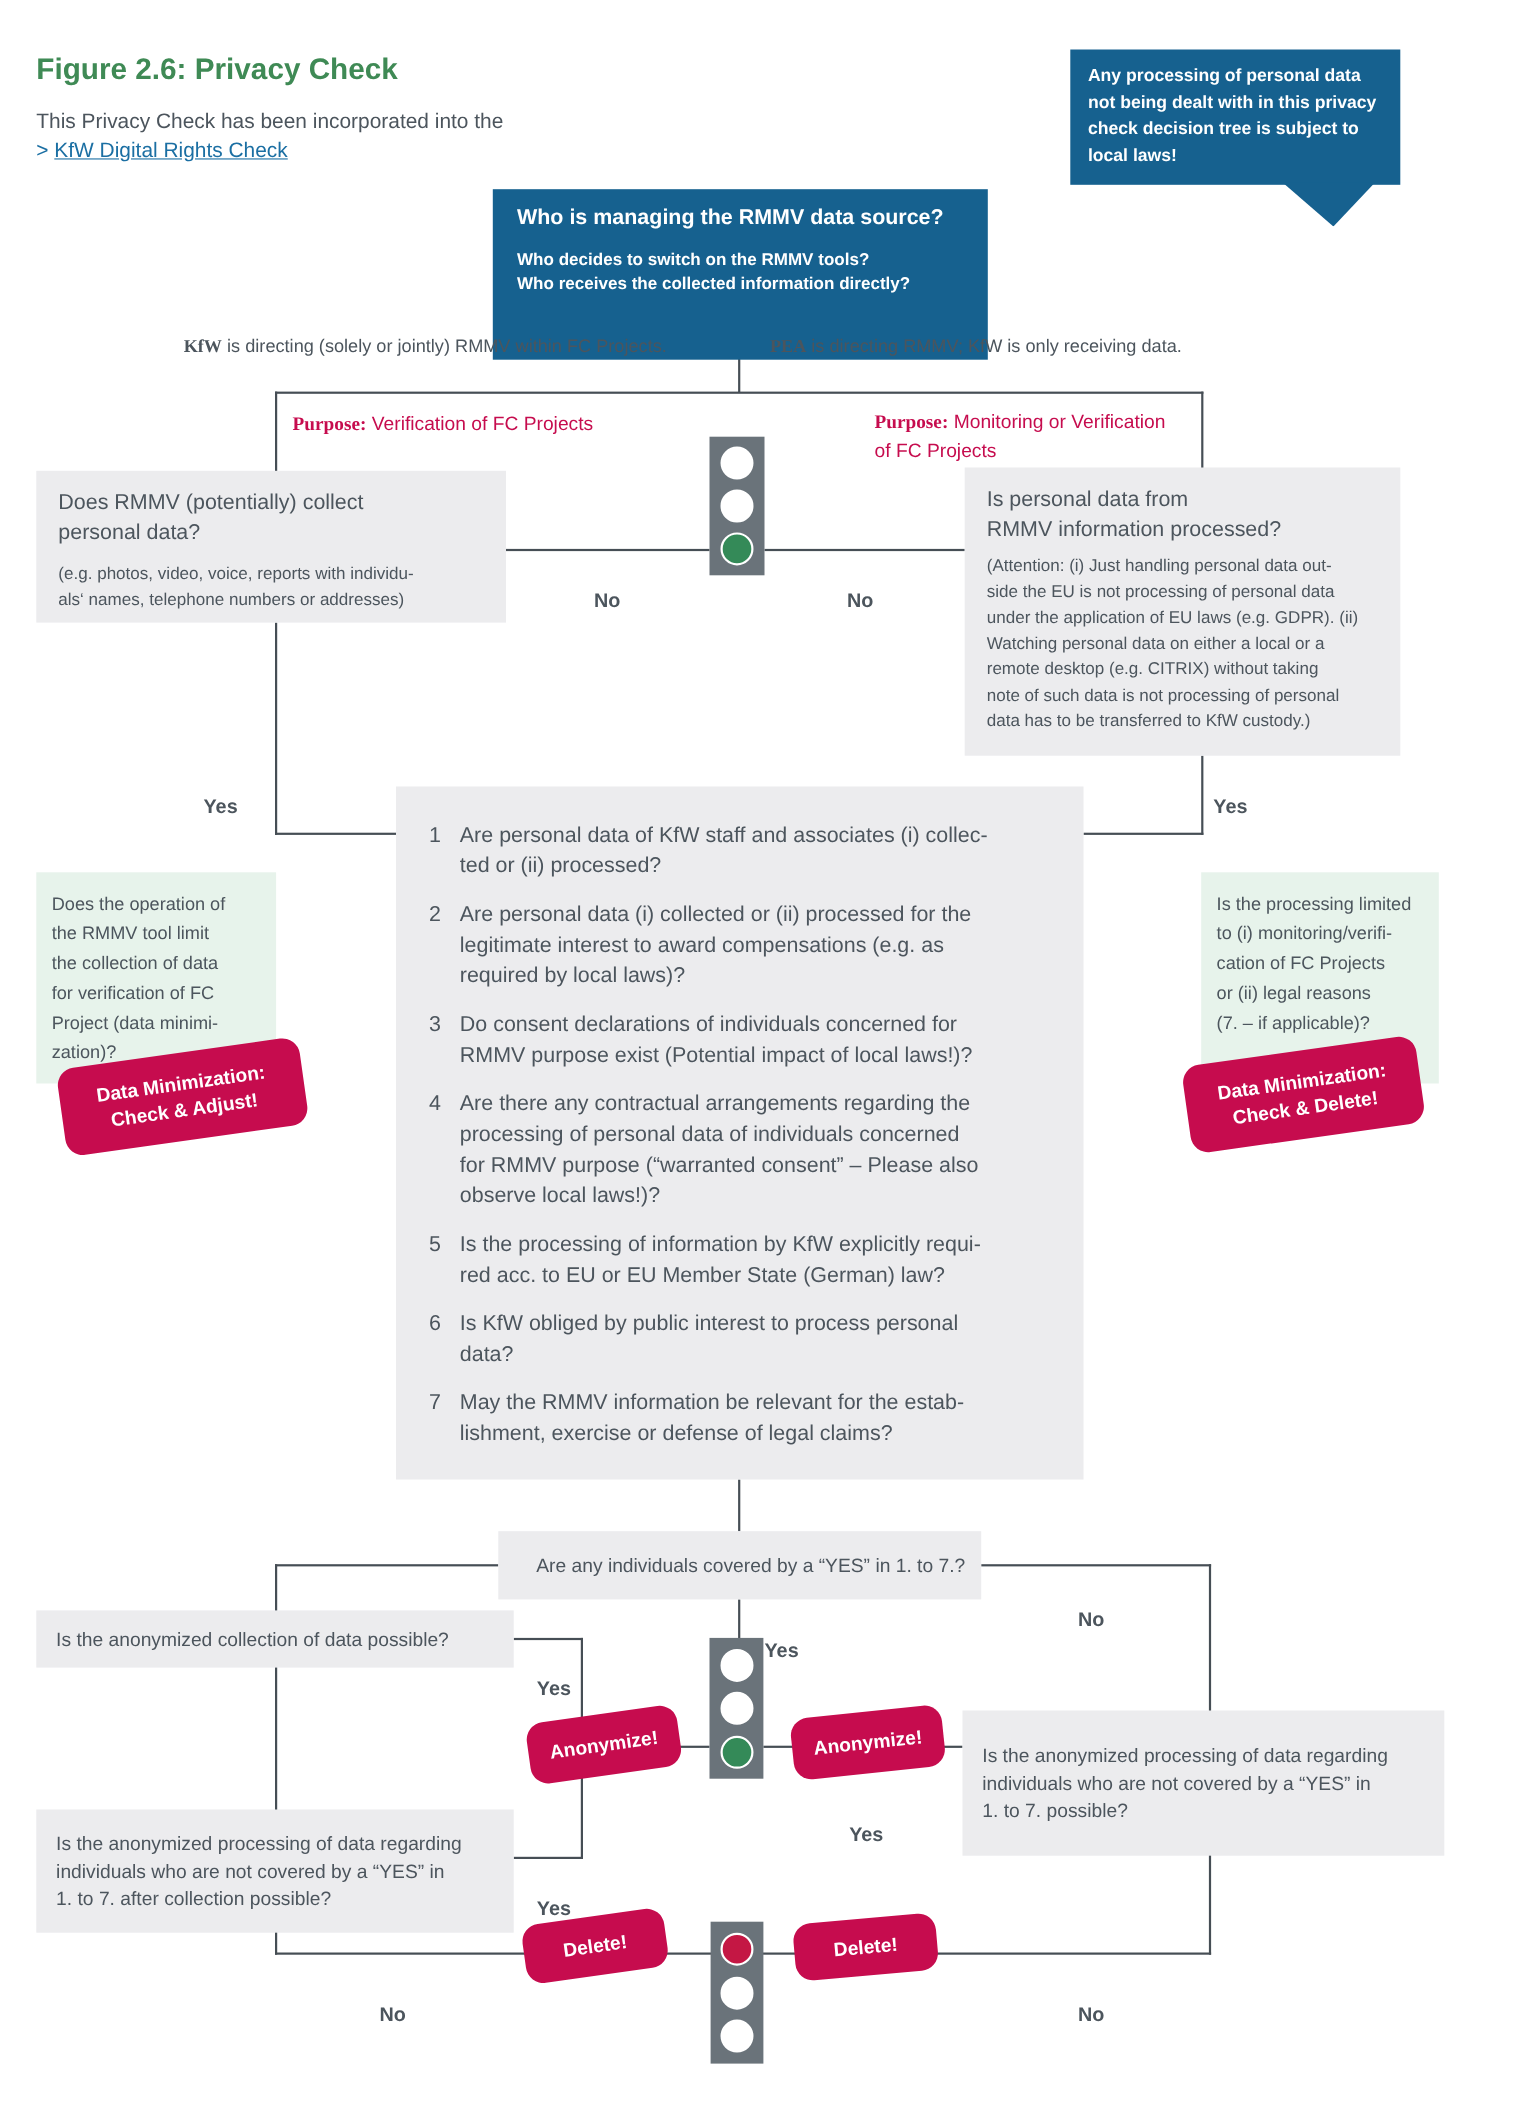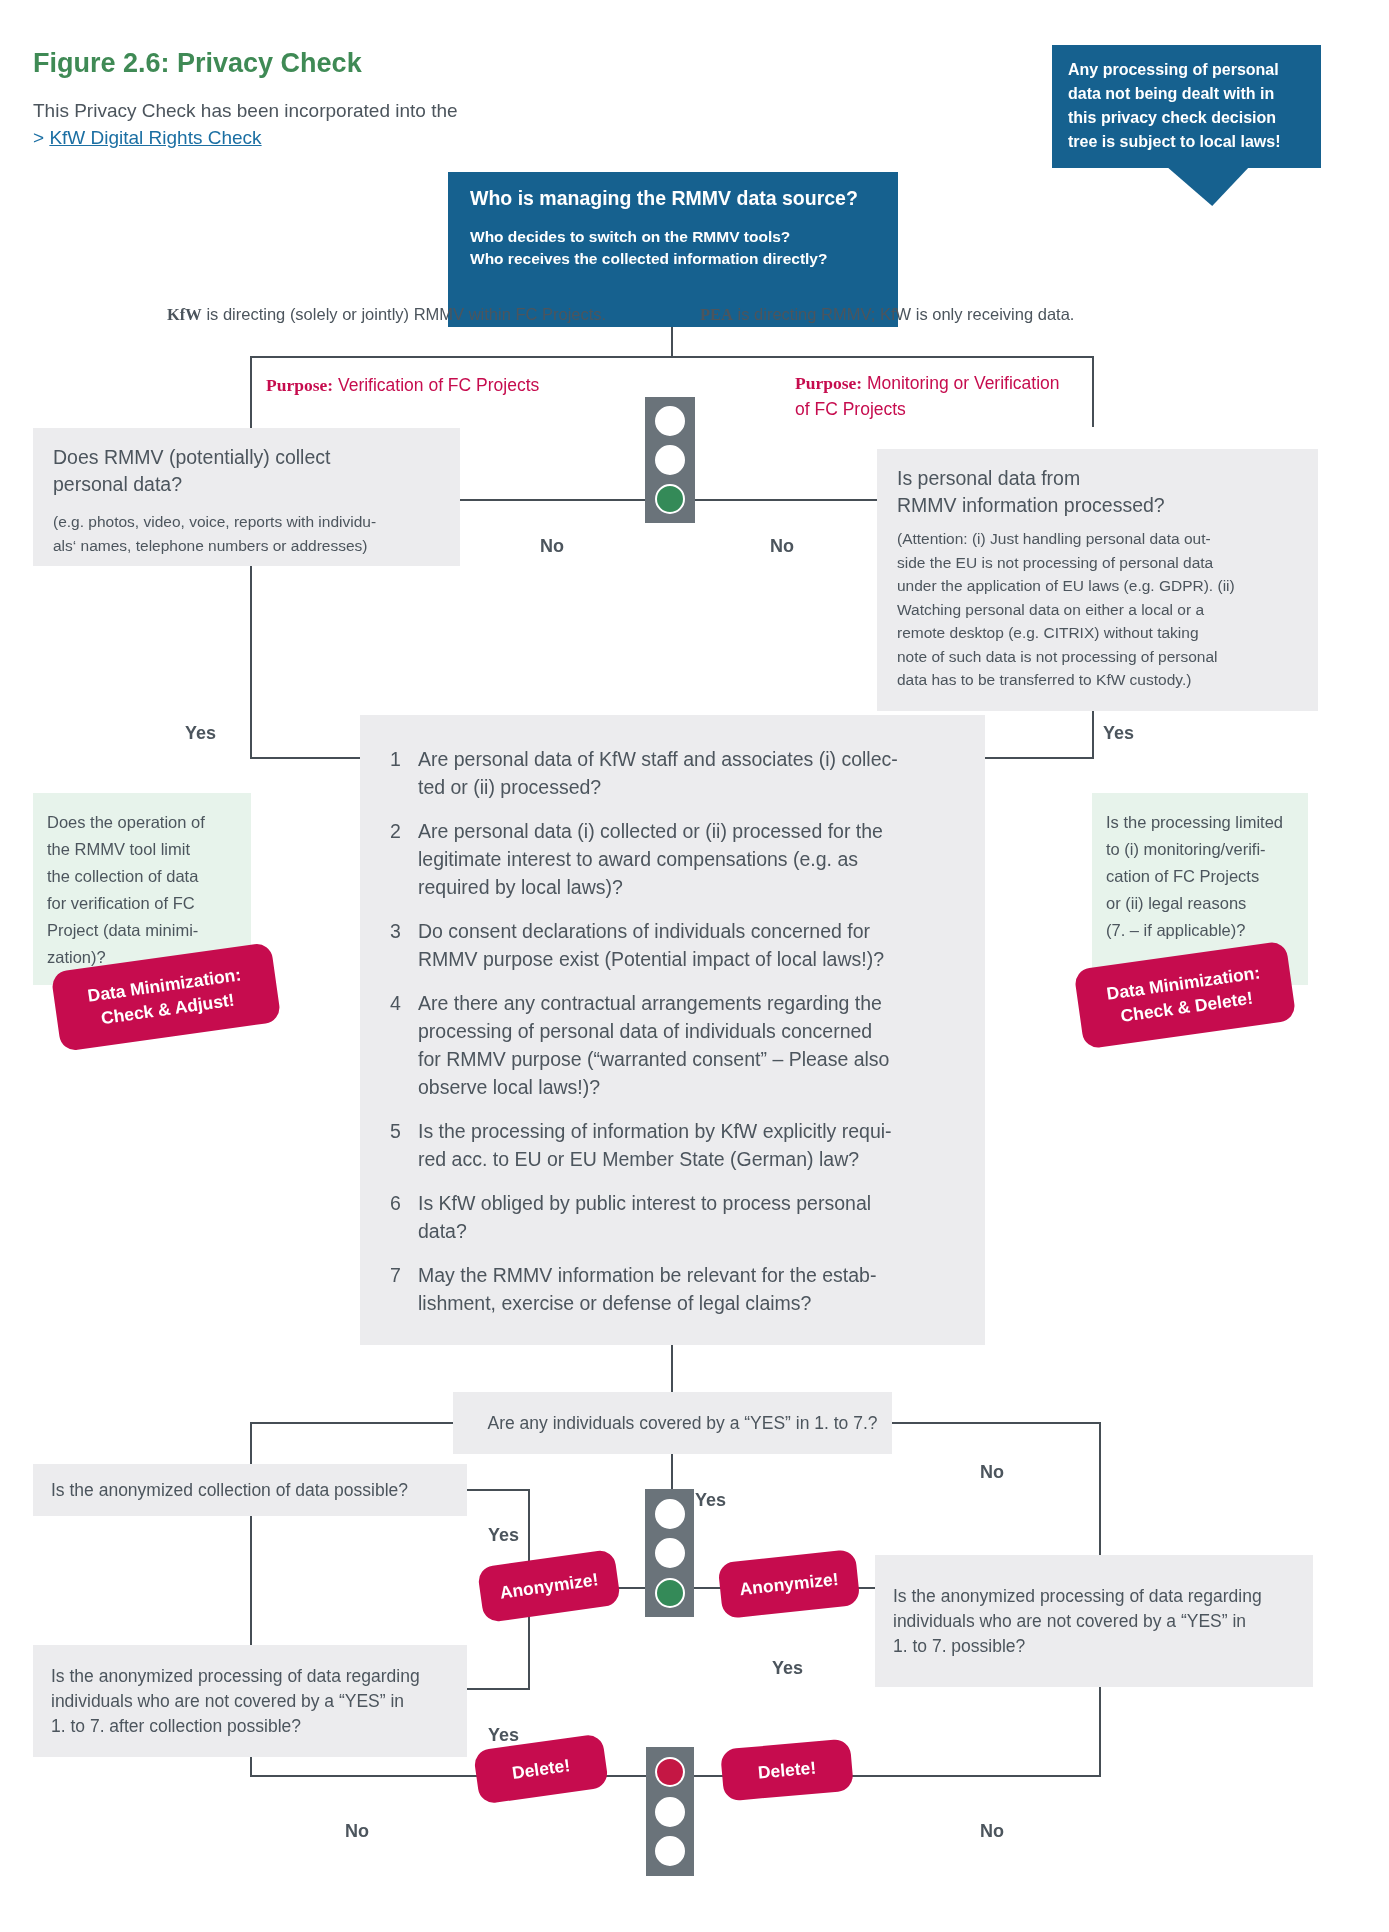--- a/index.html
+++ b/index.html
@@ -48,21 +48,21 @@
 </style>
 </head>
 <body>
 
 <div class="canvas">
 
   <div class="abs fig-title" style="left:33px;top:48px;">Figure 2.6: Privacy Check</div>
   <div class="abs intro" style="left:33px;top:100px;">This Privacy Check has been incorporated into the</div>
   <div class="abs link-line" style="left:33px;top:127px;"><span>&gt; </span><a>KfW Digital Rights Check</a></div>
 
-  <div class="abs callout" style="left:1052px;top:45px;width:269px;height:123px;">Any processing of personal data not being dealt with in this privacy check decision tree is subject to local laws!</div>
+  <div class="abs callout" style="left:973px;top:45px;width:300px;height:123px;">Any processing of personal data not being dealt with in this privacy check decision tree is subject to local laws!</div>
   <div class="abs callout-tip" style="left:1166px;top:166px;width:84px;height:40px;"></div>
 
   <div class="vline" style="left:671px;top:292px;height:65px;"></div>
   <div class="hline" style="left:250px;top:356px;width:844px;"></div>
   <div class="vline" style="left:250px;top:356px;height:74px;"></div>
   <div class="vline" style="left:1092px;top:356px;height:71px;"></div>
   <div class="hline" style="left:460px;top:499px;width:185px;"></div>
   <div class="hline" style="left:695px;top:499px;width:182px;"></div>
   <div class="vline" style="left:250px;top:566px;height:193px;"></div>
   <div class="vline" style="left:1092px;top:687px;height:72px;"></div>
@@ -94,21 +94,21 @@
   <div class="abs purpose" style="left:795px;top:370px;width:320px;"><span class="b">Purpose:</span><span> Monitoring or Verification
 of FC Projects</span></div>
 
   <div class="abs graybox" style="left:33px;top:428px;width:427px;height:138px;">
     <div class="gb-title">Does RMMV (potentially) collect
 personal data?</div>
     <div class="gb-body">(e.g. photos, video, voice, reports with individu-
 als‘ names, telephone numbers or addresses)</div>
   </div>
 
-  <div class="abs graybox" style="left:877px;top:425px;width:441px;height:262px;margin-top:24px;">
+  <div class="abs graybox" style="left:877px;top:425px;width:396px;height:262px;">
     <div class="gb-title">Is personal data from
 RMMV information processed?</div>
     <div class="gb-body" style="margin-top:8px;">(Attention: (i) Just handling personal data out-
 side the EU is not processing of personal data
 under the application of EU laws (e.g. GDPR). (ii)
 Watching personal data on either a local or a
 remote desktop (e.g. CITRIX) without taking
 note of such data is not processing of personal
 data has to be transferred to KfW custody.)</div>
   </div>

